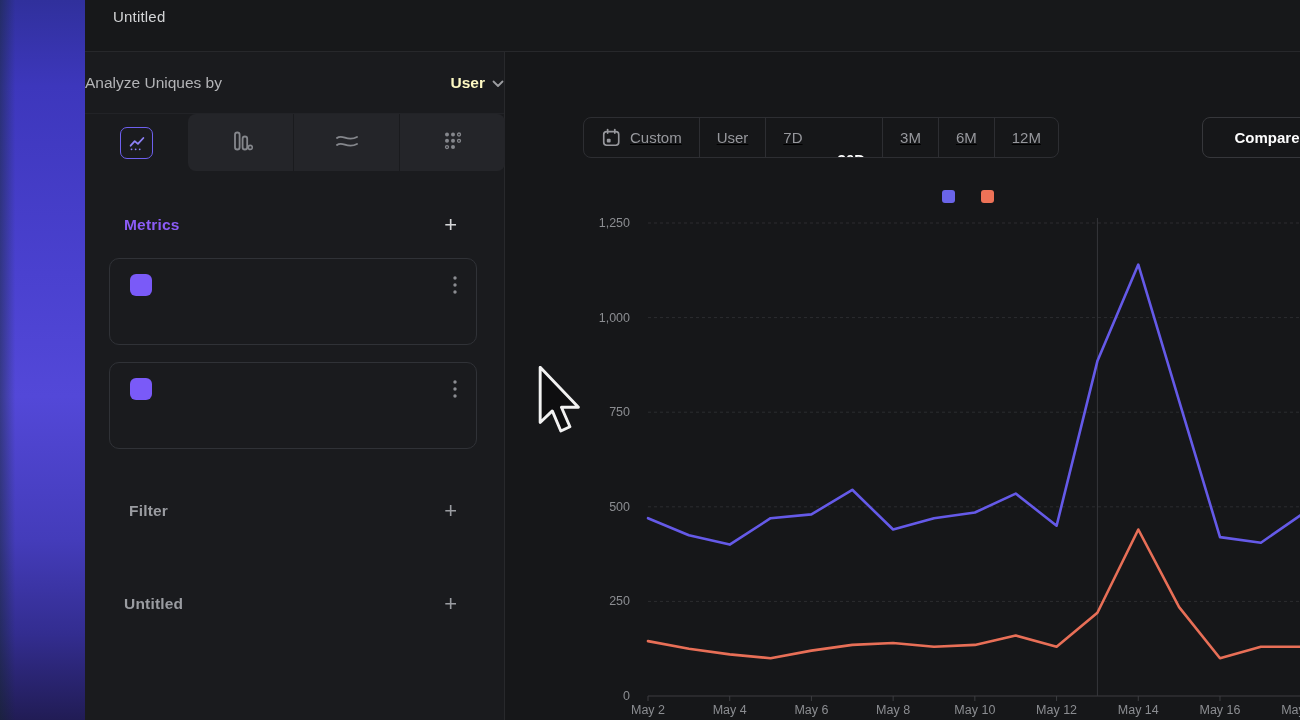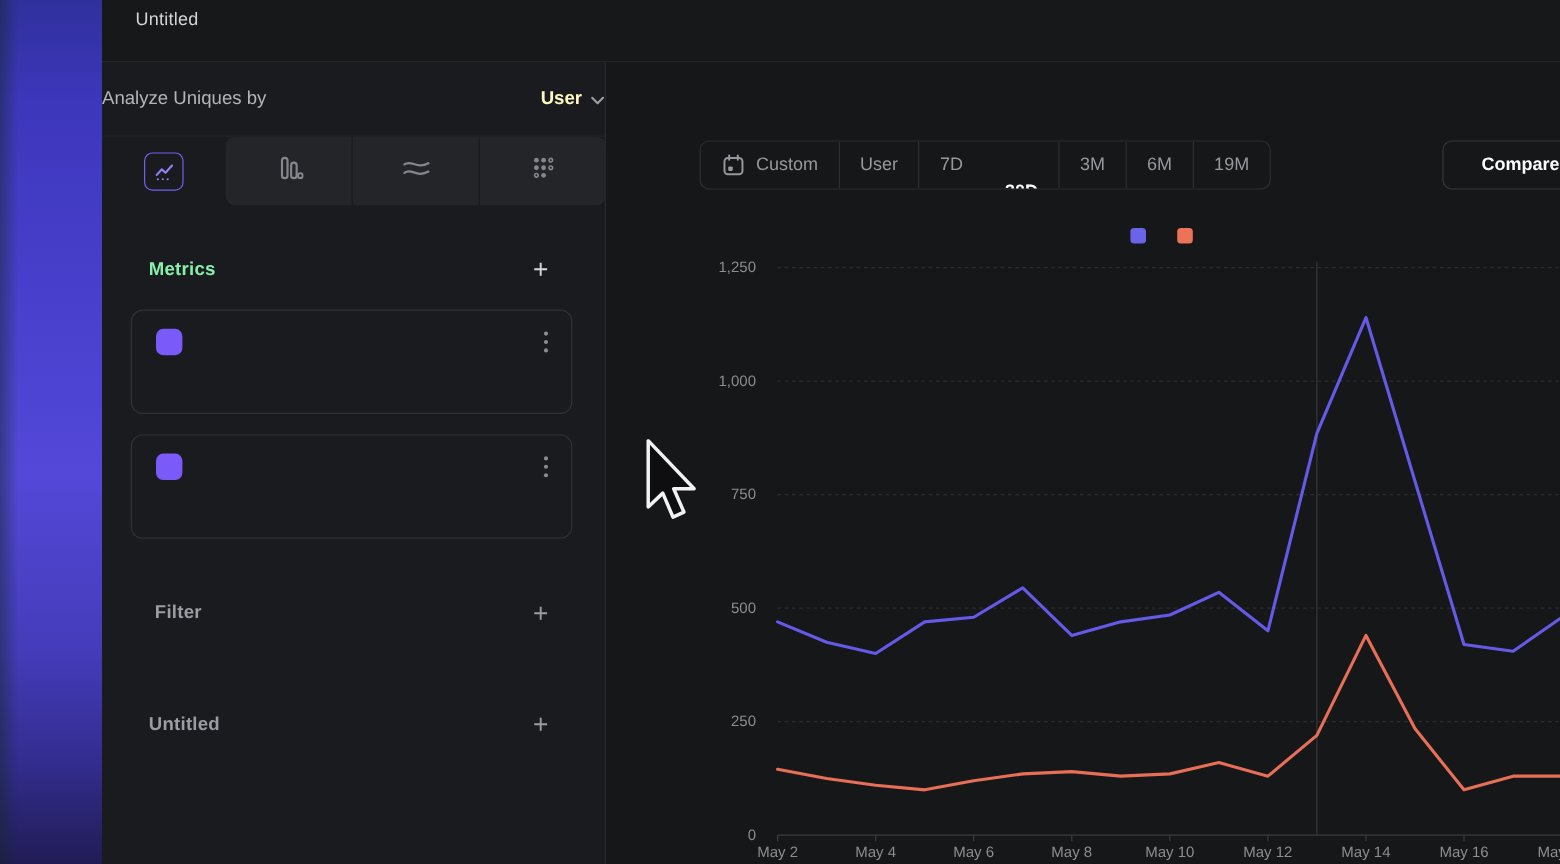--- a/index.html
+++ b/index.html
@@ -31,42 +31,42 @@
   .tab.selected { position:absolute; left:0; top:0; width:103px; height:57px; background:#1a1b1e; }
   .sel-iconbox { width:33px; height:32px; border:1.5px solid #6e60ef; border-radius:7px;
     display:flex; align-items:center; justify-content:center; }
   .tab-group { position:absolute; left:103px; top:0; width:317px; height:57px; display:flex;
     background:#242529; border-radius:8px; }
   .tab-group .tab { flex:1; }
   .tab-group .tab + .tab { border-left:1px solid #1a1b1e; }
 
   .sec-head { display:flex; align-items:center; justify-content:space-between; padding:0 47px 0 39px; }
   .sec-head.metrics { margin-top:44px; }
-  .sec-title { font-size:15.5px; font-weight:700; color:#86efac; letter-spacing:.2px; }
+  .sec-title { font-size:15.5px; font-weight:700; color:#8b5cf6; letter-spacing:.2px; }
   .sec-title.dim, .plus-btn.dim { color:#9a9ca1; }
   .plus-btn { background:none; border:none; color:#d5d6d8; font-size:22px; font-weight:300;
     line-height:1; cursor:pointer; padding:0; font-family:inherit; }
 
   .metric-card { margin:22px 27px 0 24px; height:87px; border:1px solid #303237; border-radius:10px;
     position:relative; cursor:pointer; }
   .metric-card + .metric-card { margin-top:17px; }
   .badge { position:absolute; left:20px; top:15px; width:22px; height:22px; border-radius:6px;
     background:#7a5af8; color:#191040; font-size:13px; font-weight:700;
     display:flex; align-items:center; justify-content:center; }
   .m-title { position:absolute; left:56px; top:16px; font-size:15.5px; font-weight:700; color:#e9eaec; }
   .m-sub { position:absolute; left:56px; top:53px; font-size:13.5px; color:#a5a7ab; }
   .kebab { position:absolute; right:18px; top:16px; background:none; border:none; cursor:pointer; }
 
   .row-head.filter { margin-top:51px;padding-left:44px; }
   .row-head.breakdown { margin-top:71px; }
 
   
   .chart-panel { position:relative; width:795px; height:668px; background:#161719; overflow:hidden; }
 
-  .toolbar { position:absolute; left:78px; top:65px; height:41px; display:flex; }
+  .toolbar { position:absolute; left:78px; top:65px; height:41px; display:flex;text-decoration:underline; }
   .seg-group { display:flex; height:41px; border:1px solid #2d2e32; border-radius:8px; overflow:hidden; }
   .seg { display:flex; align-items:center; gap:9px; padding:0 17px; background:transparent; border:none;
     font-family:inherit; font-size:15px; color:#97989d; cursor:pointer; white-space:nowrap; }
   .seg + .seg { border-left:1px solid #2d2e32; }
   .seg.active { background:#303136; color:#ffffff; font-weight:700;margin-top:41px; }
   .compare-btn { position:absolute; left:619px; top:0; width:130px; height:41px; border:1px solid #36373b;
     border-radius:8px; background:transparent; font-family:inherit; font-size:15px; font-weight:700;
     color:#fdfdfd; cursor:pointer; text-align:center; }
 
   .legend { position:absolute; left:437px; top:138px; display:flex; gap:18px; white-space:nowrap; }
@@ -203,21 +203,21 @@
               <button class="seg active">
                 <span>30D</span>
               </button>
               <button class="seg">
                 <span>3M</span>
               </button>
               <button class="seg">
                 <span>6M</span>
               </button>
               <button class="seg">
-                <span>19M</span>
+                <span>12M</span>
               </button>
             </div>
           <button class="compare-btn">Compare</button>
         </div>
 
         <div class="legend" id="legendRow">
             <div class="legend-item">
               <span class="swatch" style="background:#6a64e8"></span>
               <span></span>
             </div>

